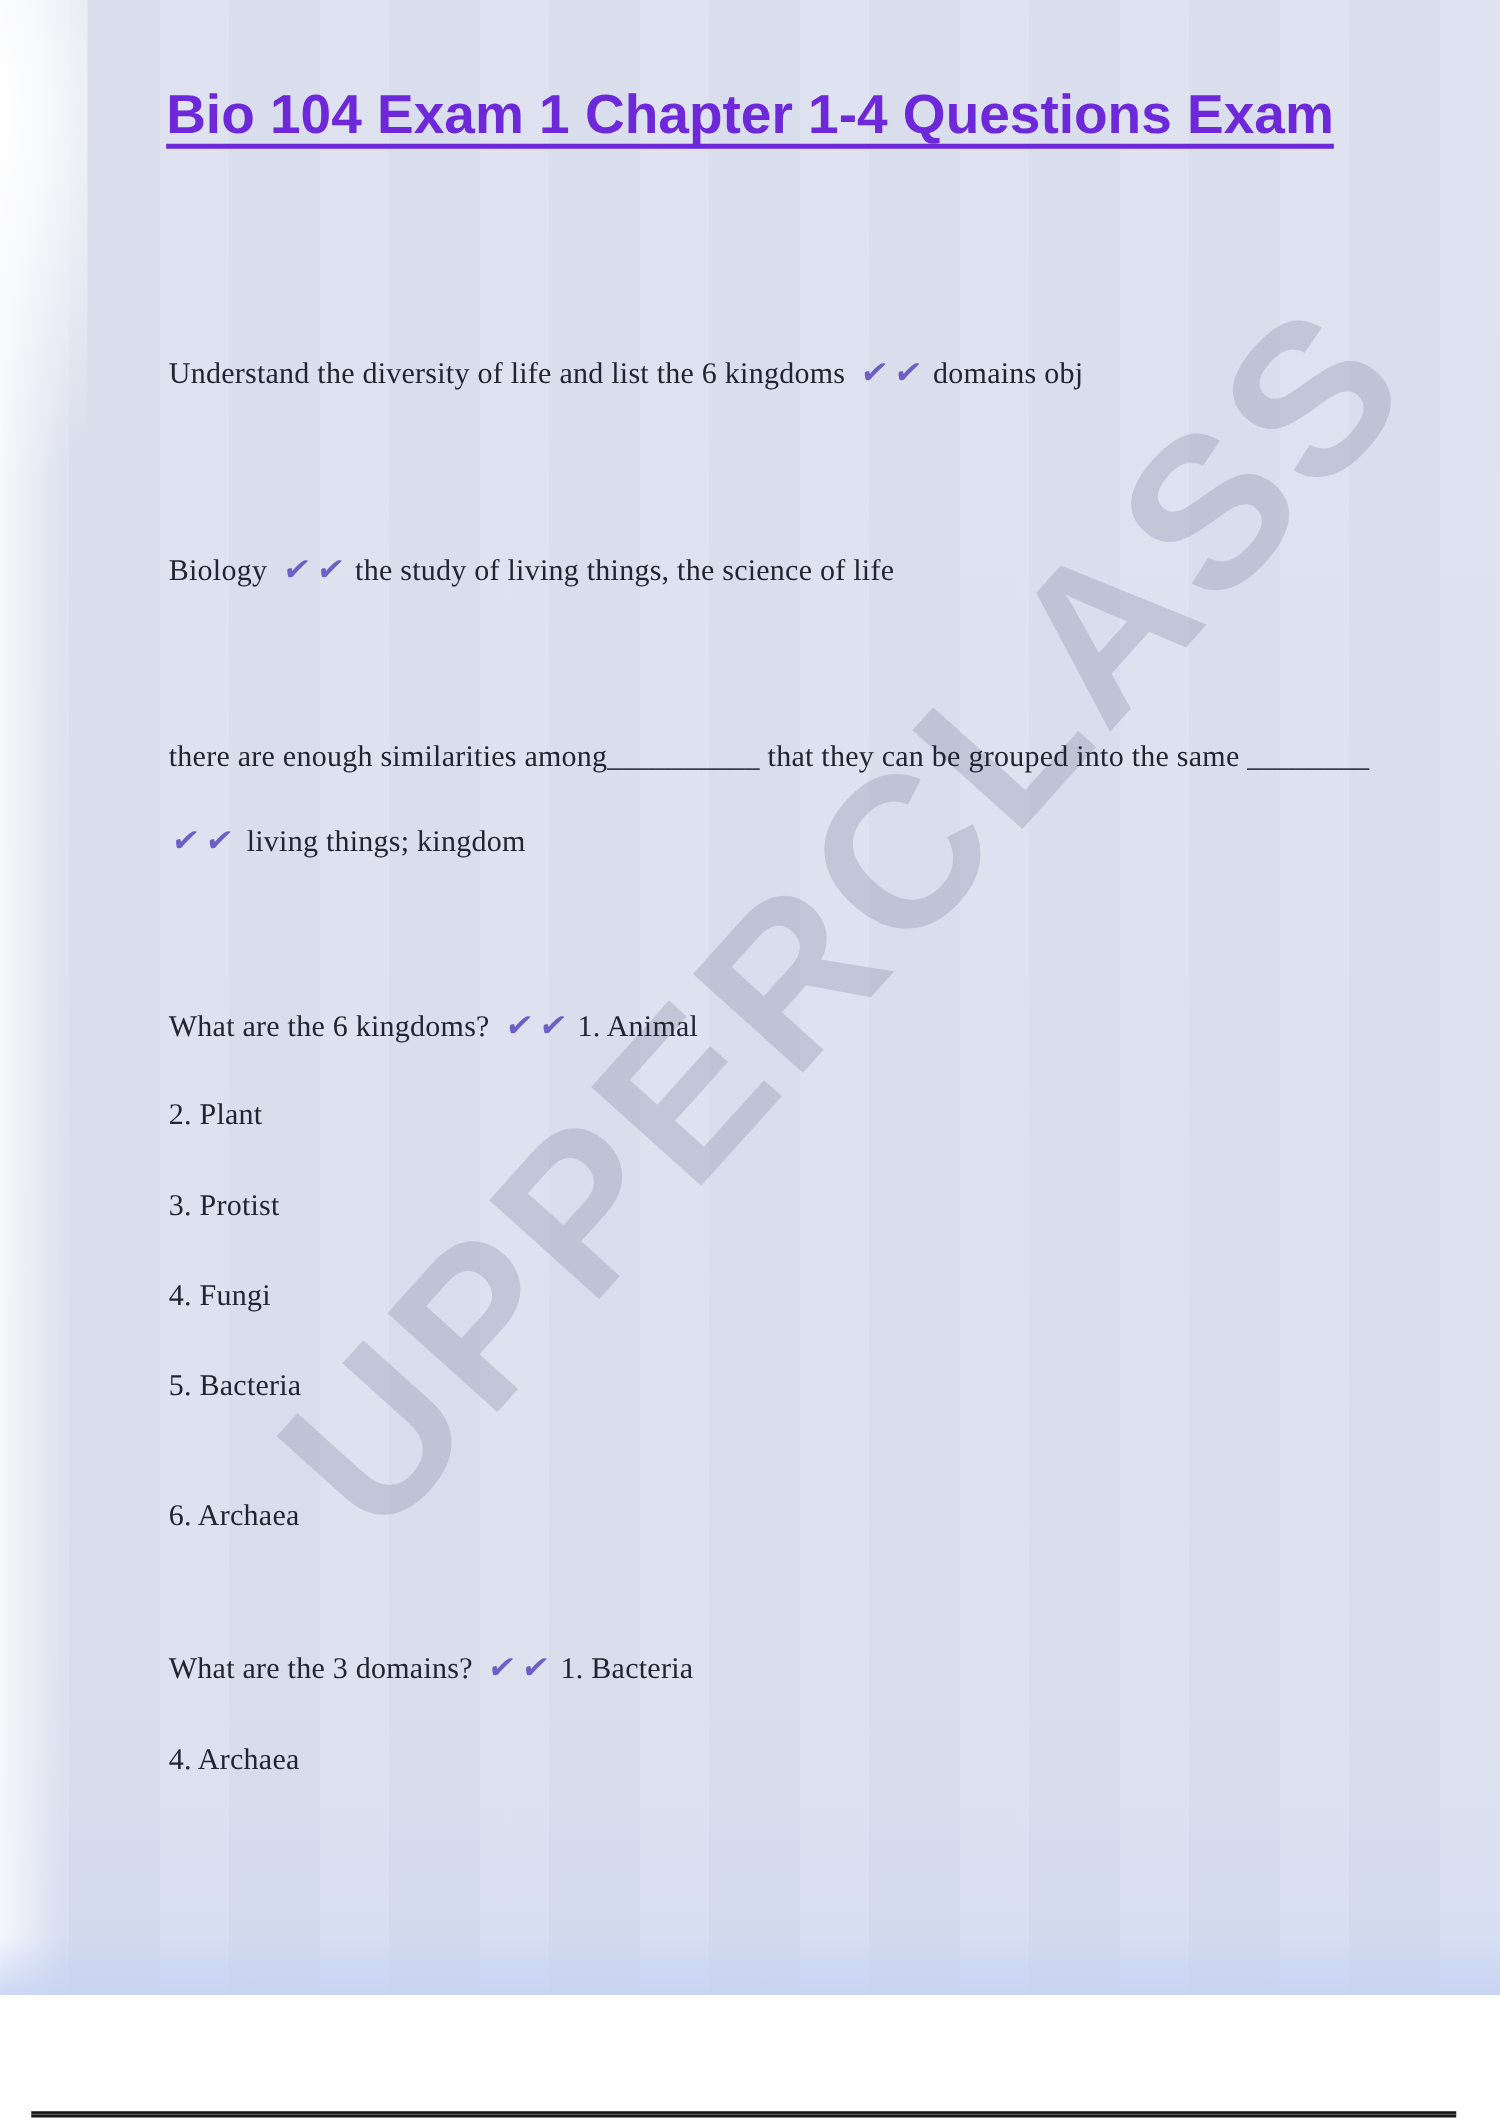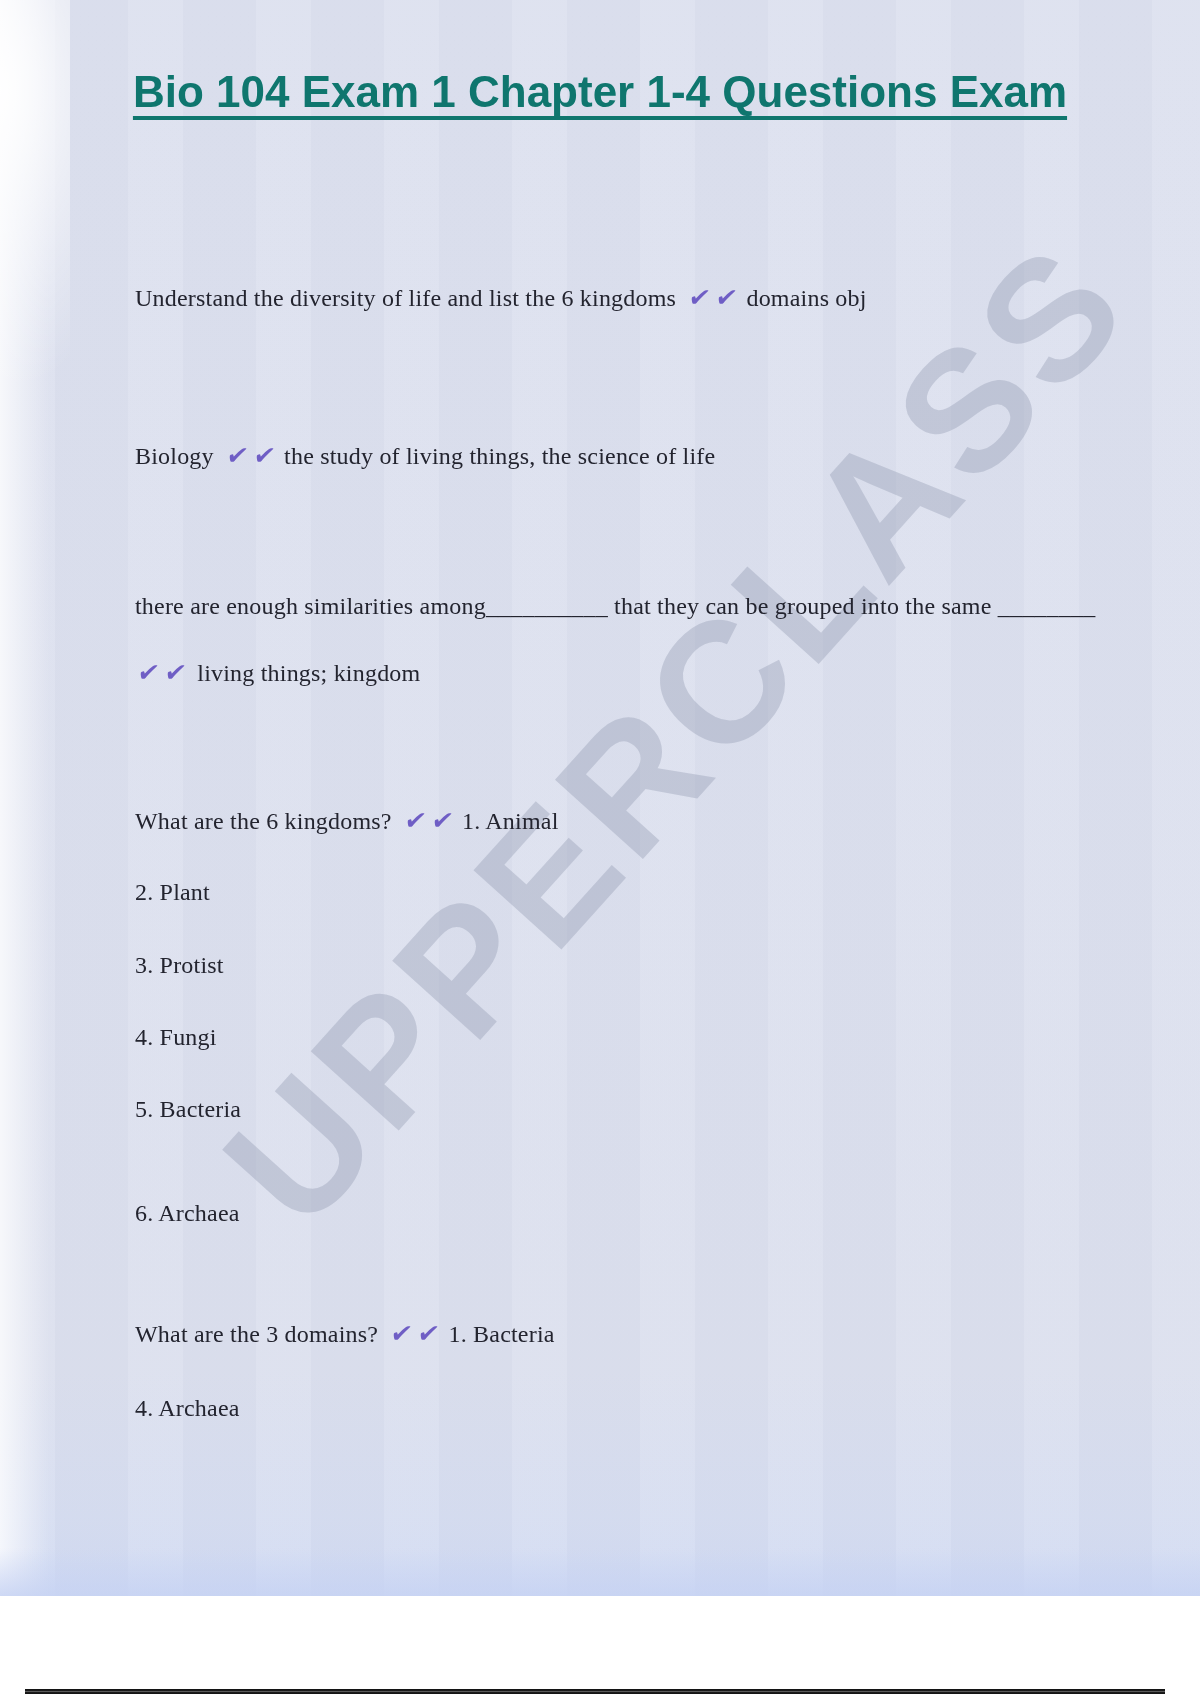--- a/index.html
+++ b/index.html
@@ -44,21 +44,21 @@
     z-index:1;
     user-select:none;
   }
   .content{position:absolute;inset:0;z-index:2;}
   .title{
     position:absolute;top:64px;left:0;width:100%;
     margin:0;text-align:center;
     font-family:"Liberation Sans", sans-serif;
     font-weight:bold;
     font-size:44px;line-height:1.28;
-    color:#0f766e;
+    color:#6d28d9;
     text-decoration:underline;
     text-decoration-thickness:4px;
     text-underline-offset:9px;
   }
   .line{
     position:absolute;left:135px;
     font-size:24px;color:#23242f;
     white-space:nowrap;
     letter-spacing:0.2px;
   }

